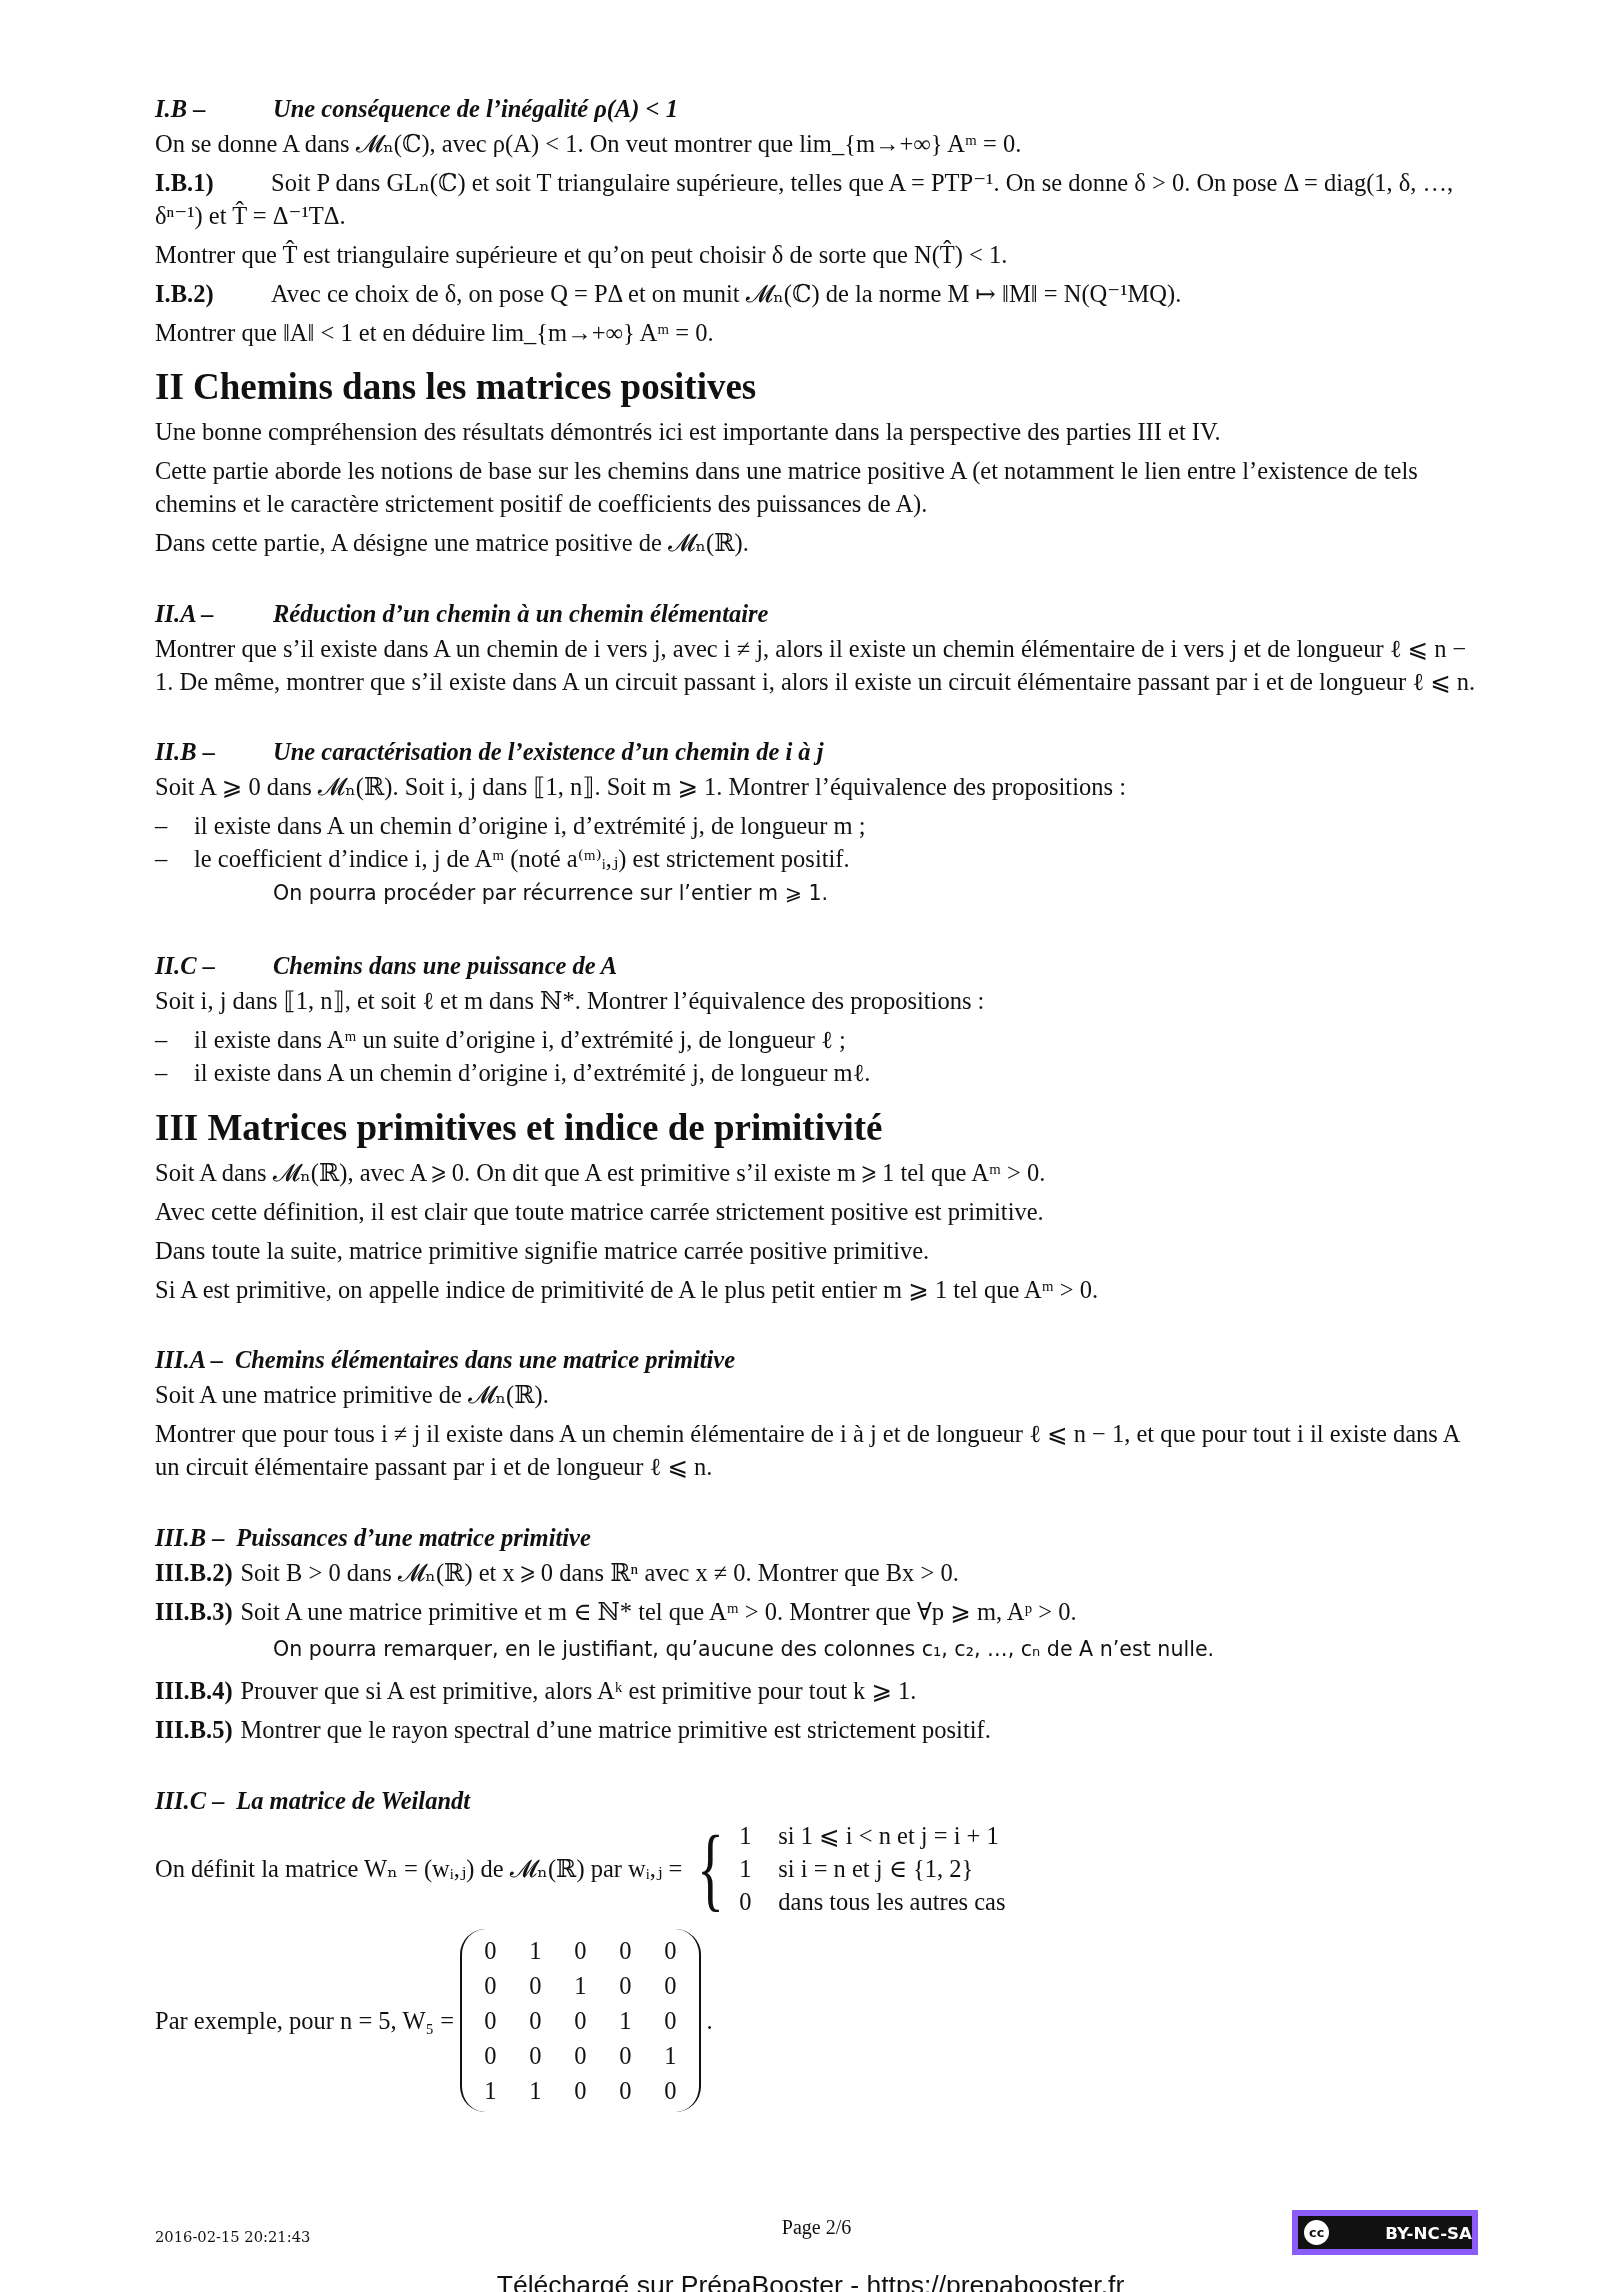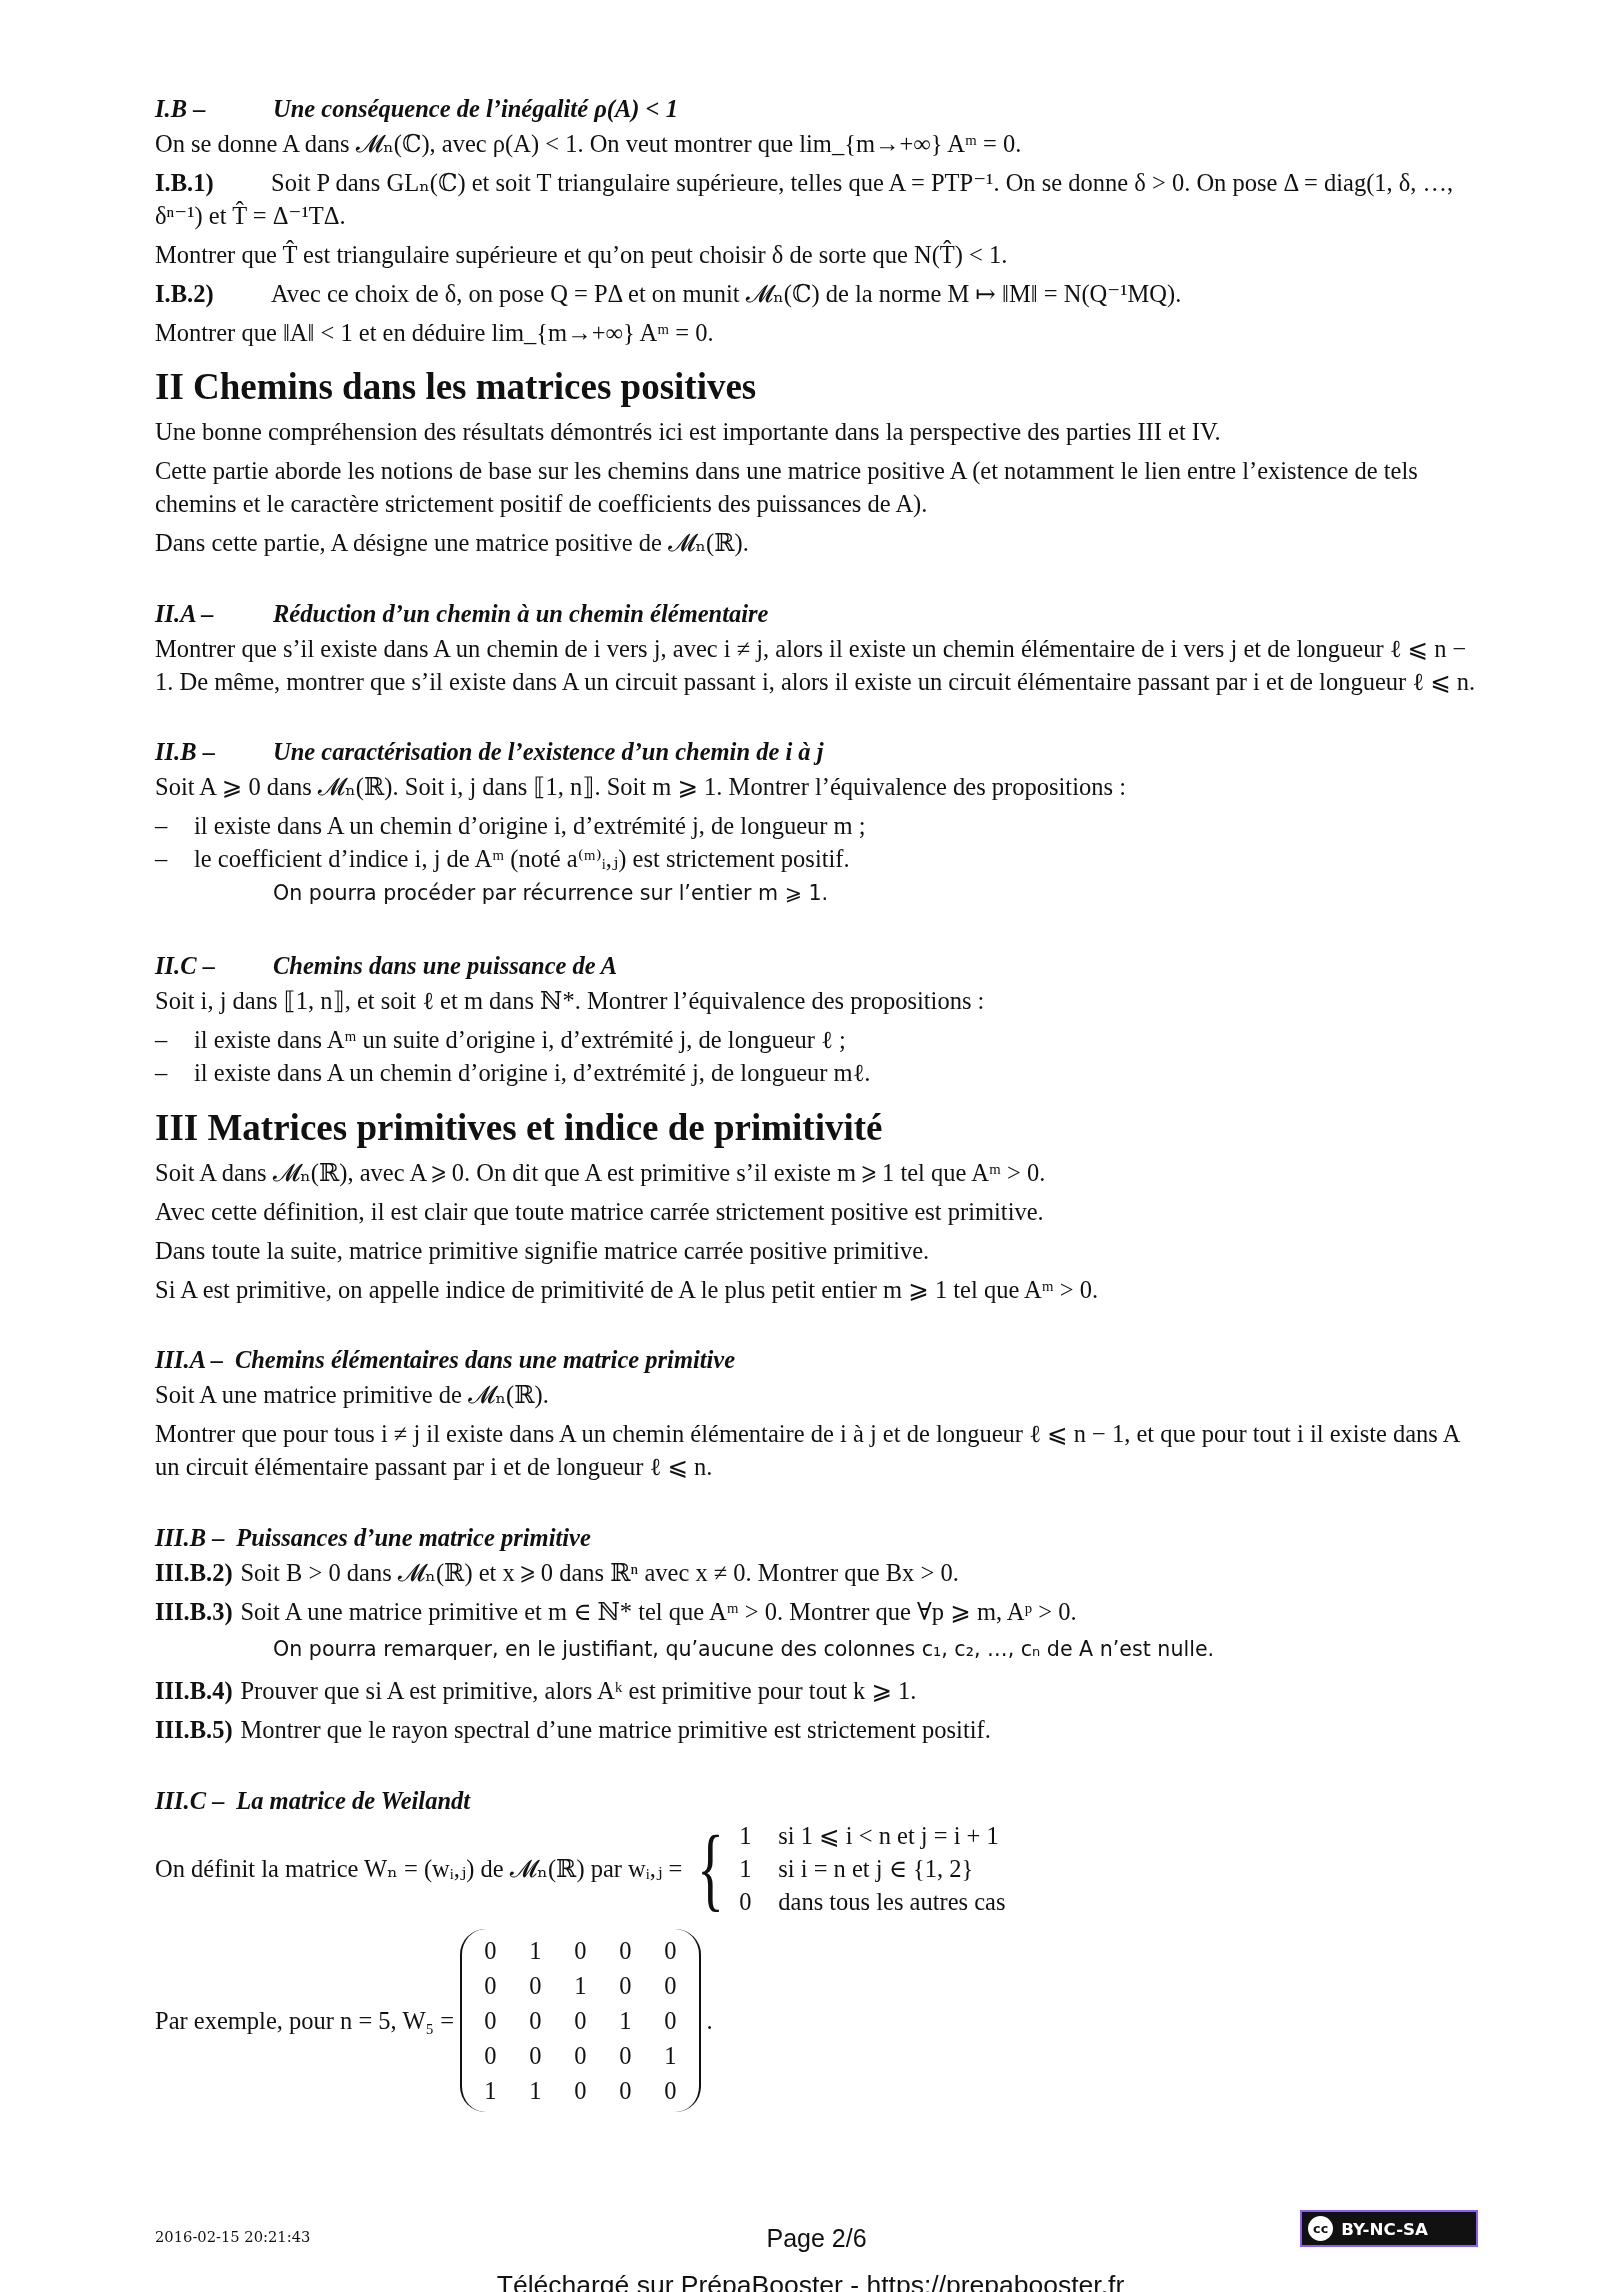--- a/index.html
+++ b/index.html
@@ -24,23 +24,23 @@
   .brace { font-size:94px; line-height:94px; font-weight:100; margin:0 5.9px; transform:scaleX(0.6); display:inline-block; }
   .case-rows div { line-height:33px; }
   .case-rows .v { display:inline-block; width:39px; }
   .matrix-line { display:flex; align-items:center; margin-top:11.8px; }
   .mat { display:inline-grid; grid-template-columns:repeat(5,45px); text-align:center;
          border-left:2px solid #111; border-right:2px solid #111; border-radius:25.5px;
          padding:3.9px 5.9px; margin:0 5.9px; }
   .mat span { line-height:35px; }
   .footer { position:absolute; top:2216px; left:155px; width:1323px; height:39px; }
   .ts { position:absolute; left:0; top:11.8px; font-size:14.7px; font-family:"DejaVu Serif",serif; }
-  .pg { position:absolute; left:0; right:0; text-align:center; top:0; font-size:25px; font-family:Liberation Sans, sans-serif;margin-top:8px; }
-  .cc { position:absolute; right:0; top:-5.9px; width:174px; height:33px; background:#111; border:2px solid #8b5cf6;
-        color:#fff; font-family:"DejaVu Sans",sans-serif; font-weight:bold; font-size:16.7px; display:flex; align-items:center; }
+  .pg { position:absolute; left:0; right:0; text-align:center; top:0; font-size:20px; font-family:Liberation Serif, serif; }
+  .cc { position:absolute; right:0; top:-5.9px; width:174px; height:33px; background:#111; border:6px solid #8b5cf6;
+        color:#fff; font-family:"DejaVu Sans",sans-serif; font-weight:bold; font-size:16.7px; display:flex; align-items:center;justify-content:space-between; }
   .cc .ccico { display:inline-block; width:25.5px; height:25.5px; border-radius:50%; background:#fff; color:#111; font-size:12.7px;
                text-align:center; line-height:25.5px; margin:0 7.8px 0 5.9px; }
   .dl { position:absolute; top:2270px; left:0; width:1621px; text-align:center;
         font-family:"Liberation Sans","DejaVu Sans",sans-serif; font-size:26.5px; }
 </style>
 </head>
 <body>
 
 <div class="page">
 

